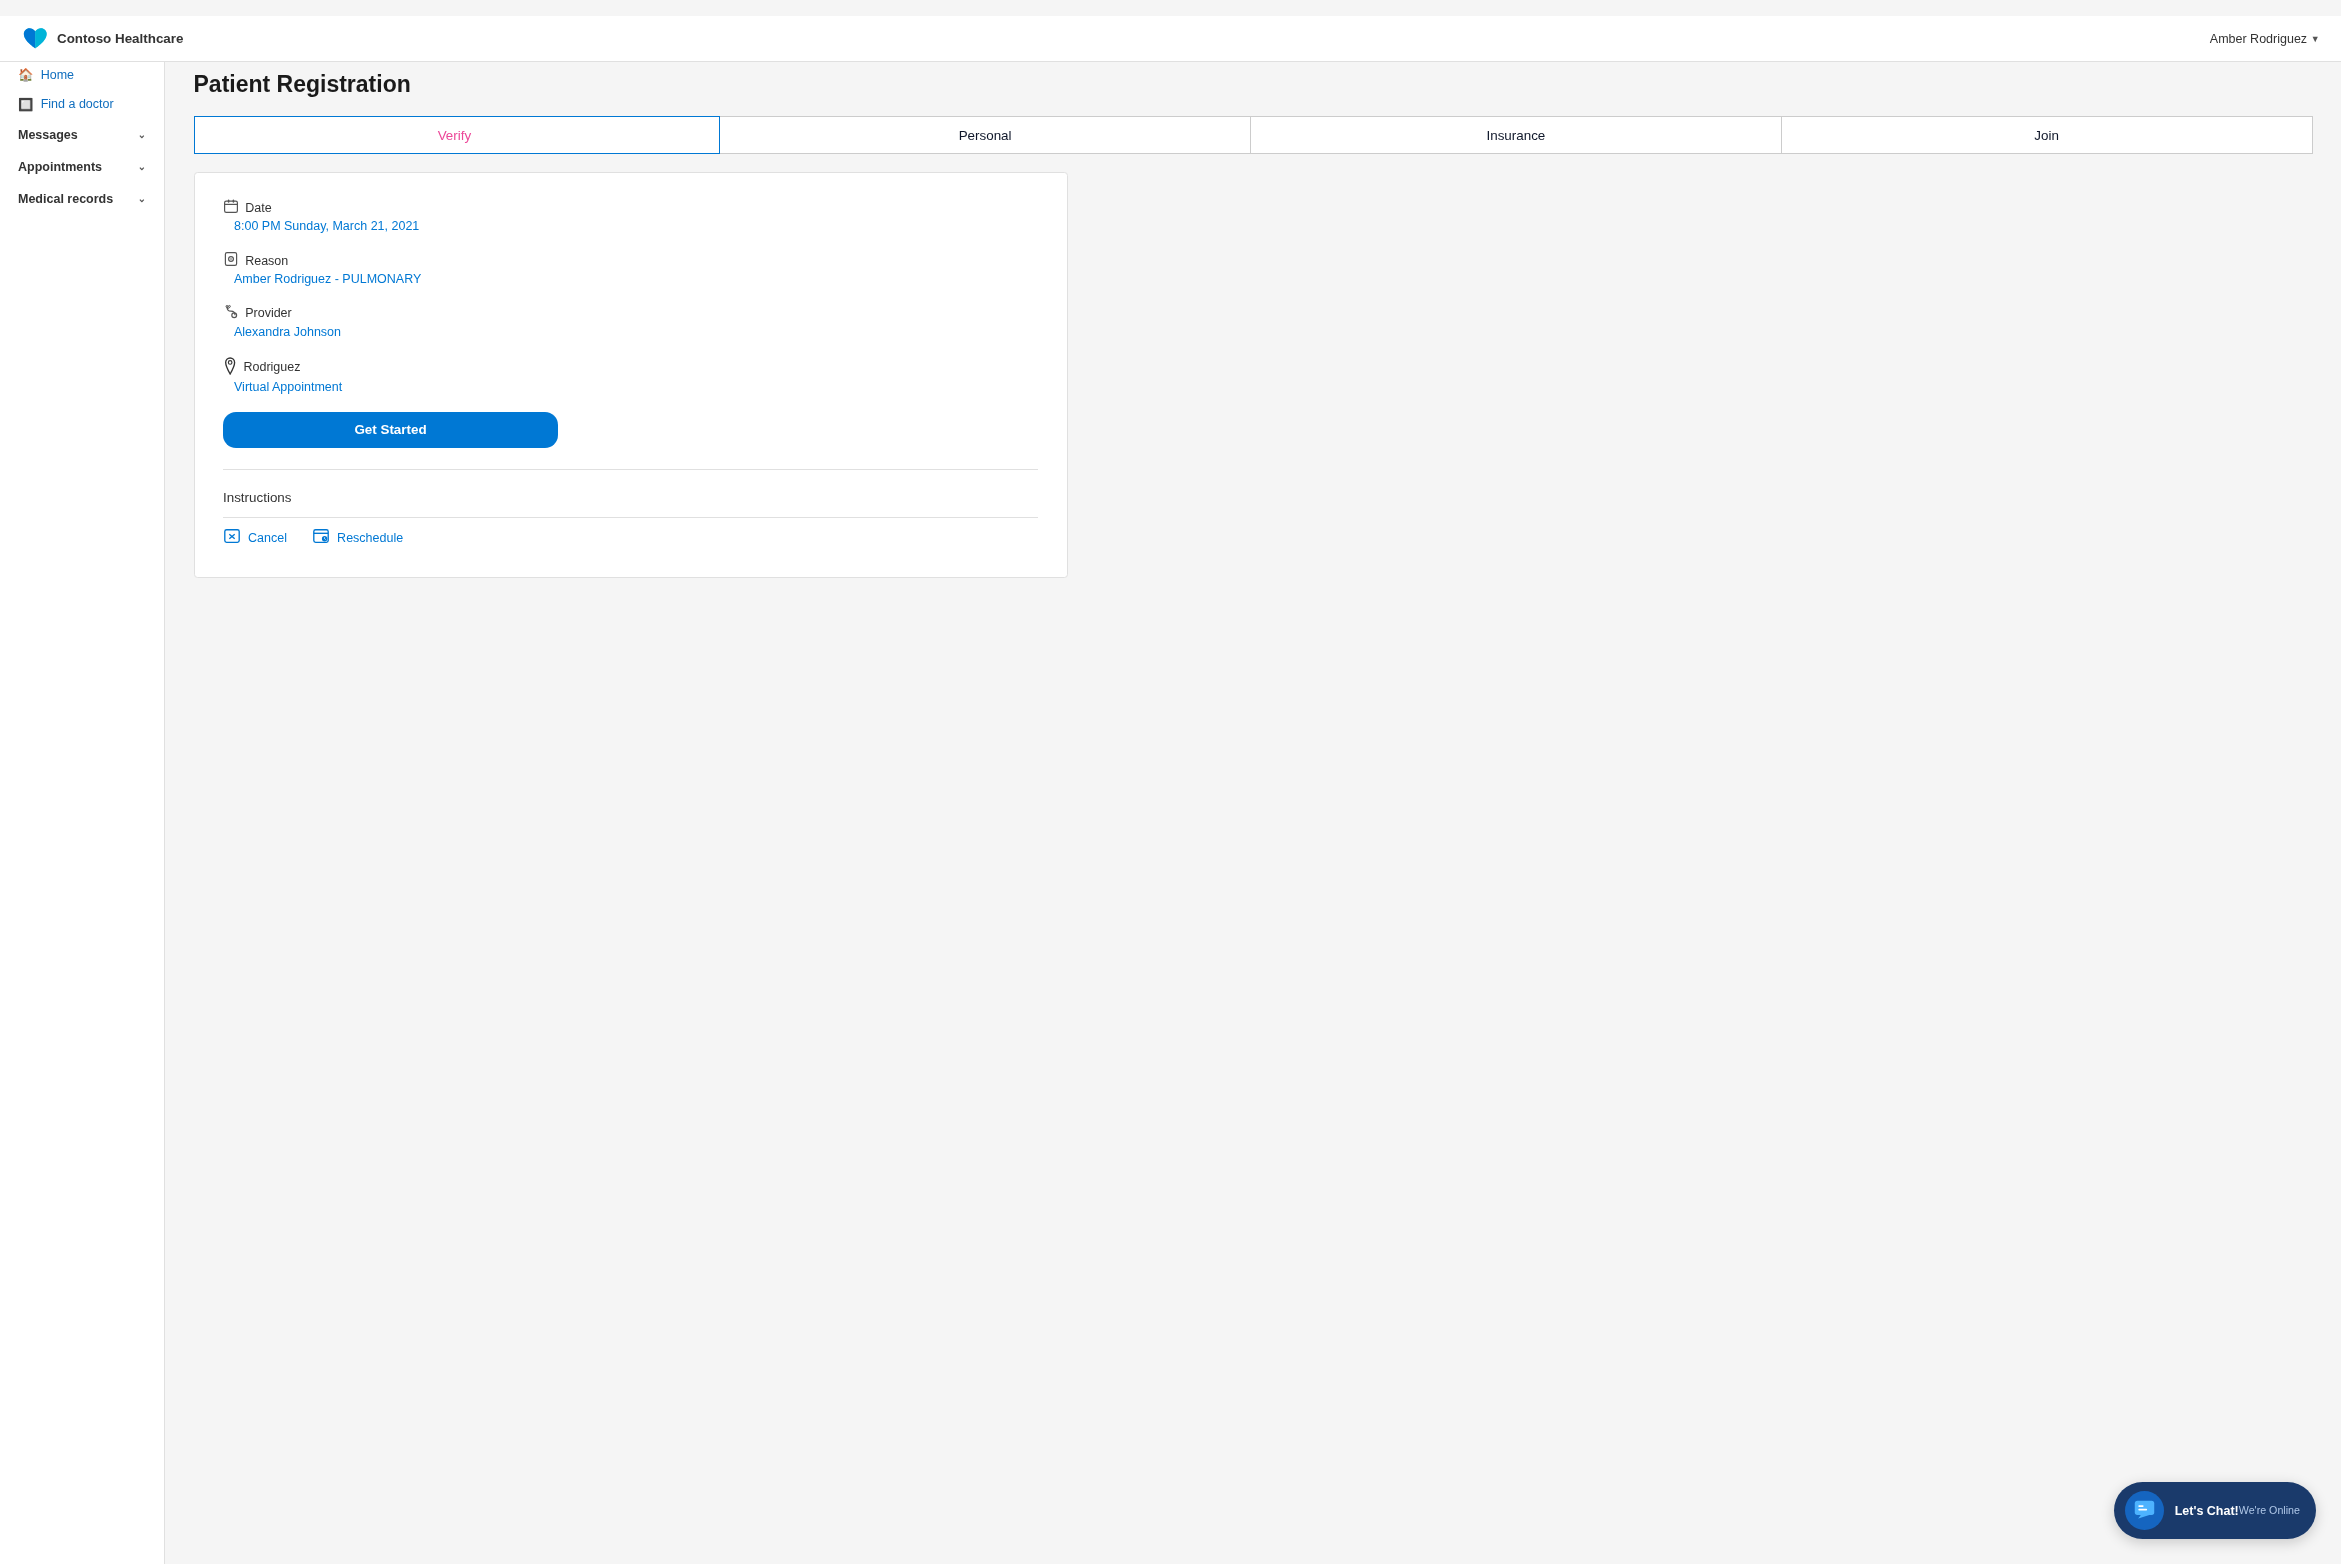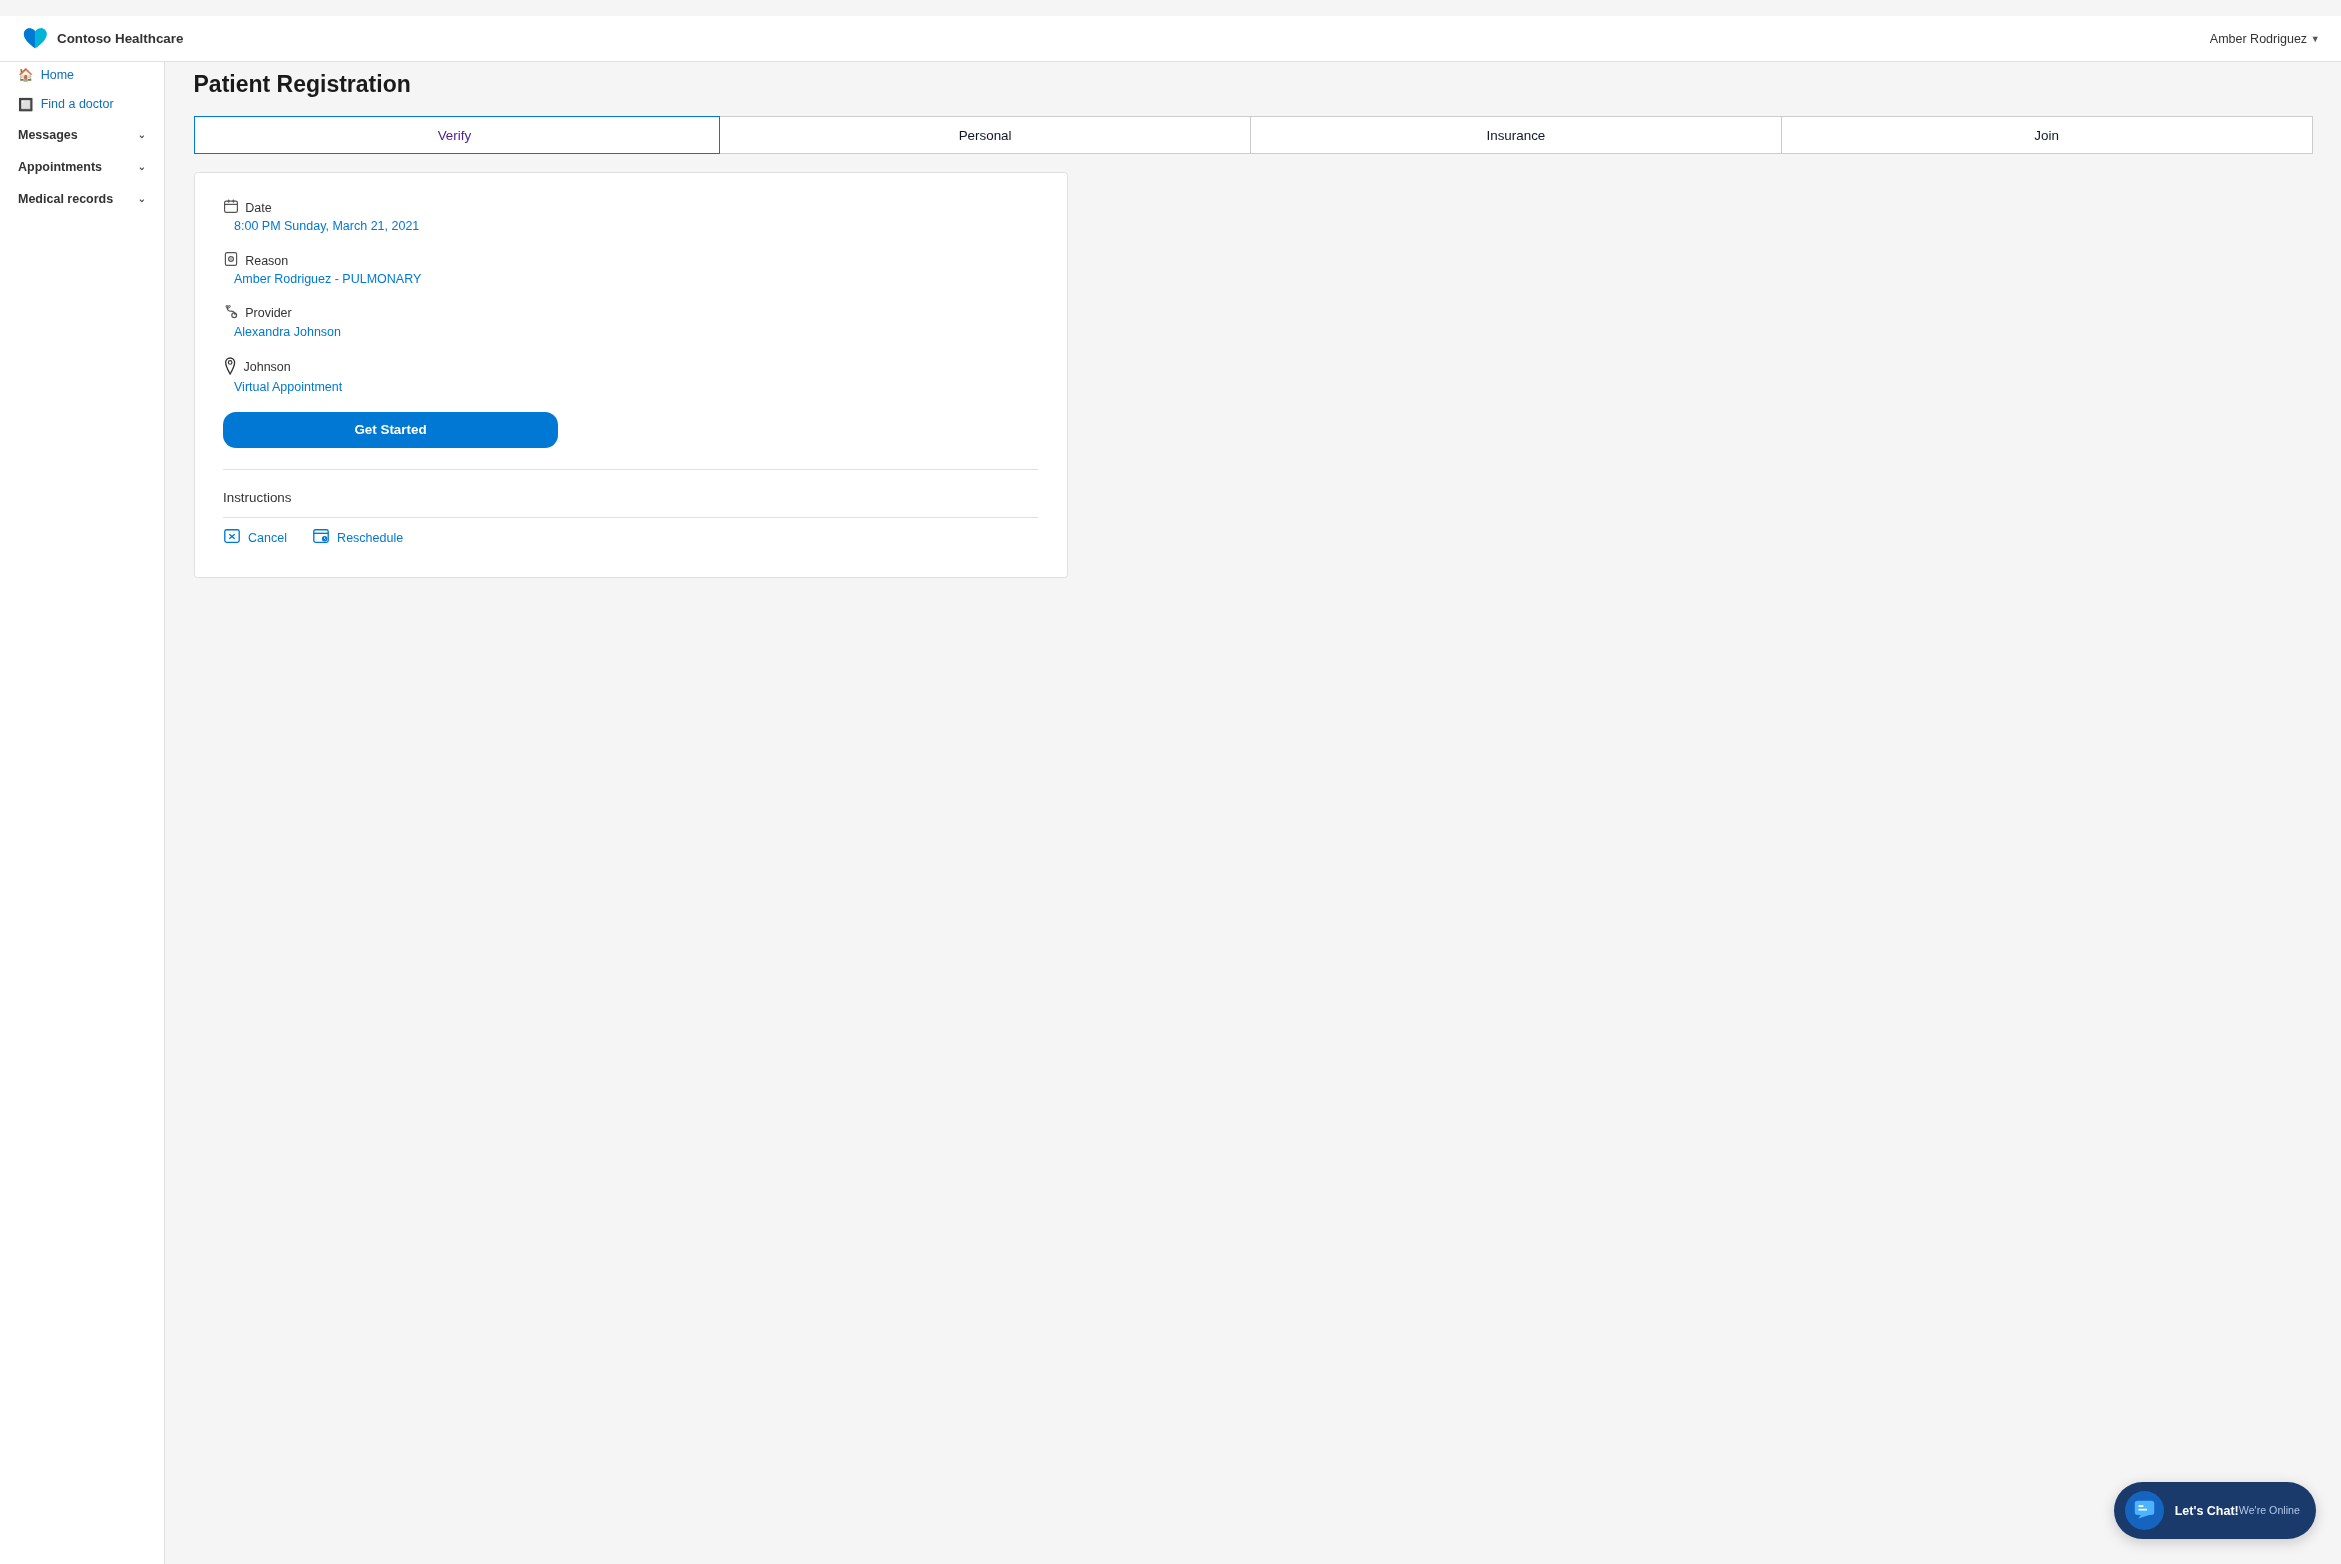--- a/index.html
+++ b/index.html
@@ -120,21 +120,21 @@
       font-size: 13.4px;
       color: #0f172a;
       cursor: pointer;
       transition: background 0.15s;
     }
     .tab:not(:first-child) {
       border-left: none;
     }
     .tab.active {
       border: 1.8px solid #0078d4;
-      color: #4c1d95;
+      color: #ec4899;
       font-weight: 500;
       padding-left: 13px;
     }
 
     
     .card {
       background: #fff;
       border: 0.9px solid #e0e0e0;
       border-radius: 3.6px;
       padding: 25px 28.5px;
@@ -358,21 +358,21 @@
       </div>
 
       <div class="info-row">
         <div class="info-label">
           <span class="info-icon">
             <svg width="14.3" height="18" viewBox="0 0 16 20" fill="none">
               <path d="M8 1C5.24 1 3 3.24 3 6C3 10 8 19 8 19C8 19 13 10 13 6C13 3.24 10.76 1 8 1Z" stroke="#333" stroke-width="1.5" fill="none"></path>
               <circle cx="8" cy="6" r="2" stroke="#333" stroke-width="1.3" fill="none"></circle>
             </svg>
           </span>
-          <span>Johnson</span>
+          <span>Rodriguez</span>
         </div>
         <div class="info-value">Virtual Appointment</div>
       </div>
 
       <button class="btn-primary">Get Started</button>
 
       <hr class="divider">
 
       <div class="instructions-label">Instructions</div>
 

